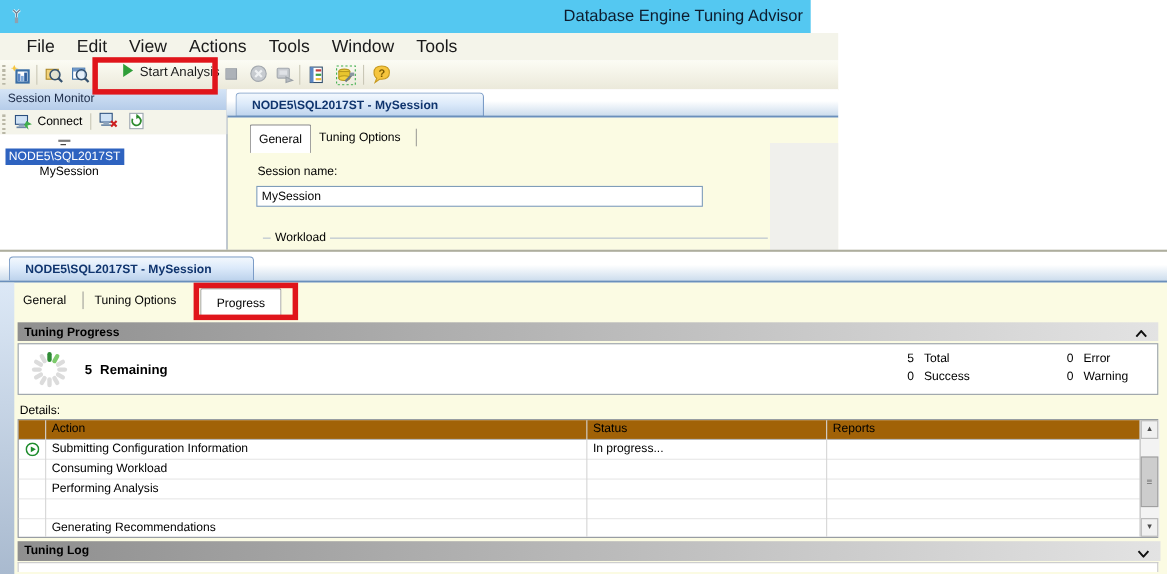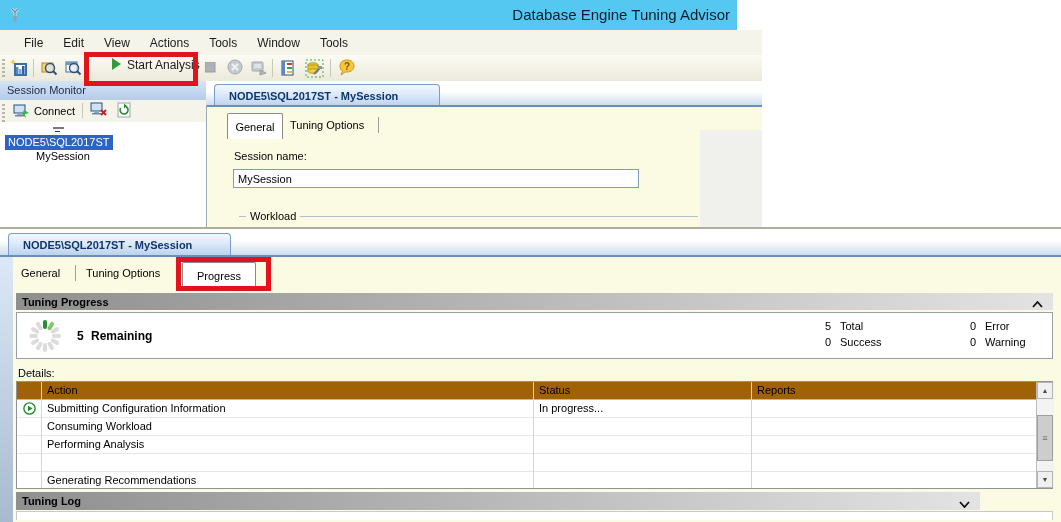--- a/index.html
+++ b/index.html
@@ -4,21 +4,21 @@
 <style>
   html,body{margin:0;padding:0;background:#ffffff;}
   .screen{position:relative;width:1061px;height:522px;background:#ffffff;overflow:hidden;
           font-family:"Liberation Sans",sans-serif;font-size:11px;color:#000;}
   .abs{position:absolute;}
 
   
   .titlebar{left:0;top:0;width:737px;height:30px;background:#54c8f1;}
   .titlebar .title{position:absolute;right:7px;top:6px;font-size:15px;color:#0d1c2e;}
   .menubar{left:0;top:30px;width:762px;height:25px;background:#f4f4ea;display:flex;align-items:center;padding-left:14px;box-sizing:border-box;}
-  .menubar span{padding:0 10px;font-size:12px;color:#1a1a1a;cursor:default;}
+  .menubar span{padding:0 10px;font-size:16px;color:#1a1a1a;cursor:default;}
   .toolbar{left:0;top:55px;width:762px;height:26px;background:linear-gradient(#fcfcf4,#ebe9da);border-bottom:1px solid #d9d7c6;}
   .tb-sep{position:absolute;top:4px;width:1px;height:18px;background:#c9c7b6;}
   .tb-icon{position:absolute;top:4px;width:18px;height:18px;}
   .grip{position:absolute;left:2px;top:4px;width:3px;height:18px;
         background:repeating-linear-gradient(#b9b7a6 0 2px,transparent 2px 4px);}
   .redbox{position:absolute;border:5px solid #e0151b;background:transparent;z-index:40;}
   .start-btn{position:absolute;left:108px;top:3px;height:20px;display:flex;gap:6px;padding:0 4px;}
   .play-tri{width:0;height:0;border-left:9px solid #2f9e38;border-top:6px solid transparent;border-bottom:6px solid transparent;}
   .start-label{font-size:12px;color:#1a1a1a;}
 
@@ -362,21 +362,21 @@
       <span class="vline" style="left:516px;height:106px;"></span>
       <span class="vline" style="left:734px;height:106px;"></span>
 
       <div class="sb" style="left:1019px;top:0;width:17px;height:106px;">
         <div class="sb-btn" style="top:0;">▲</div>
         <div class="sb-thumb" style="top:33px;height:46px;">≡</div>
         <div class="sb-btn" style="top:89px;">▼</div>
       </div>
     </div>
 
-    <div class="abs grayheader" style="left:16px;top:492px;width:964px;height:18px;">
+    <div class="abs grayheader" style="left:16px;top:492px;width:1039px;height:18px;">
       <span>Tuning Log</span>
       <span class="chev" style="top:6px;">
         <svg width="11" height="7" viewBox="0 0 11 7">
             <polyline points="1,1 5.5,6 10,1" fill="none" stroke="#111" stroke-width="1.8"></polyline>
           </svg>
       </span>
     </div>
     <div class="abs" style="left:16px;top:511px;width:1037px;height:9px;background:#ffffff;border:1px solid #c9c9c9;border-bottom:none;box-sizing:border-box;"></div>
   </div>
 

